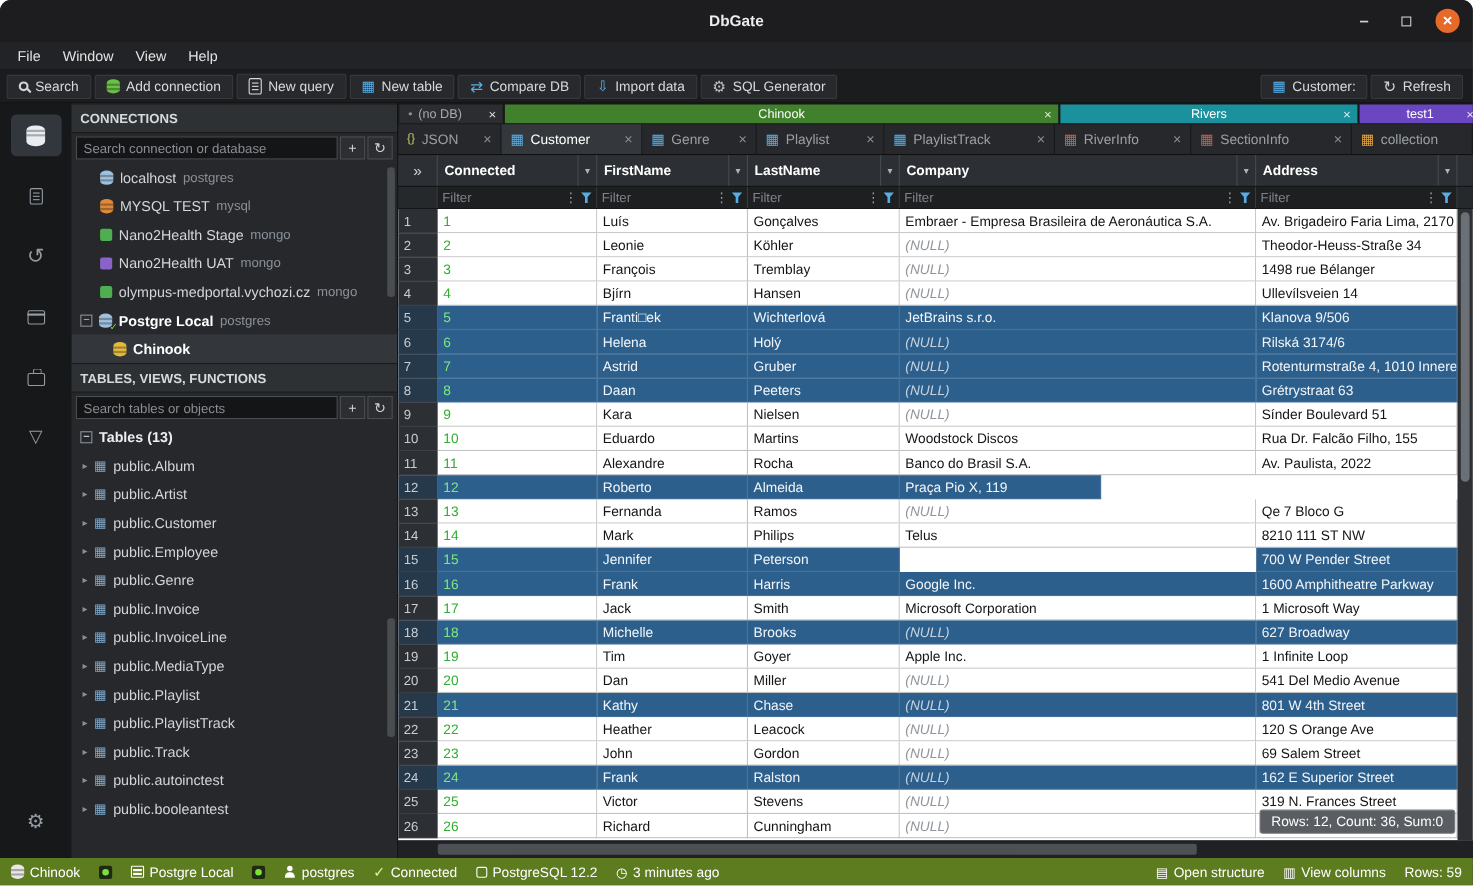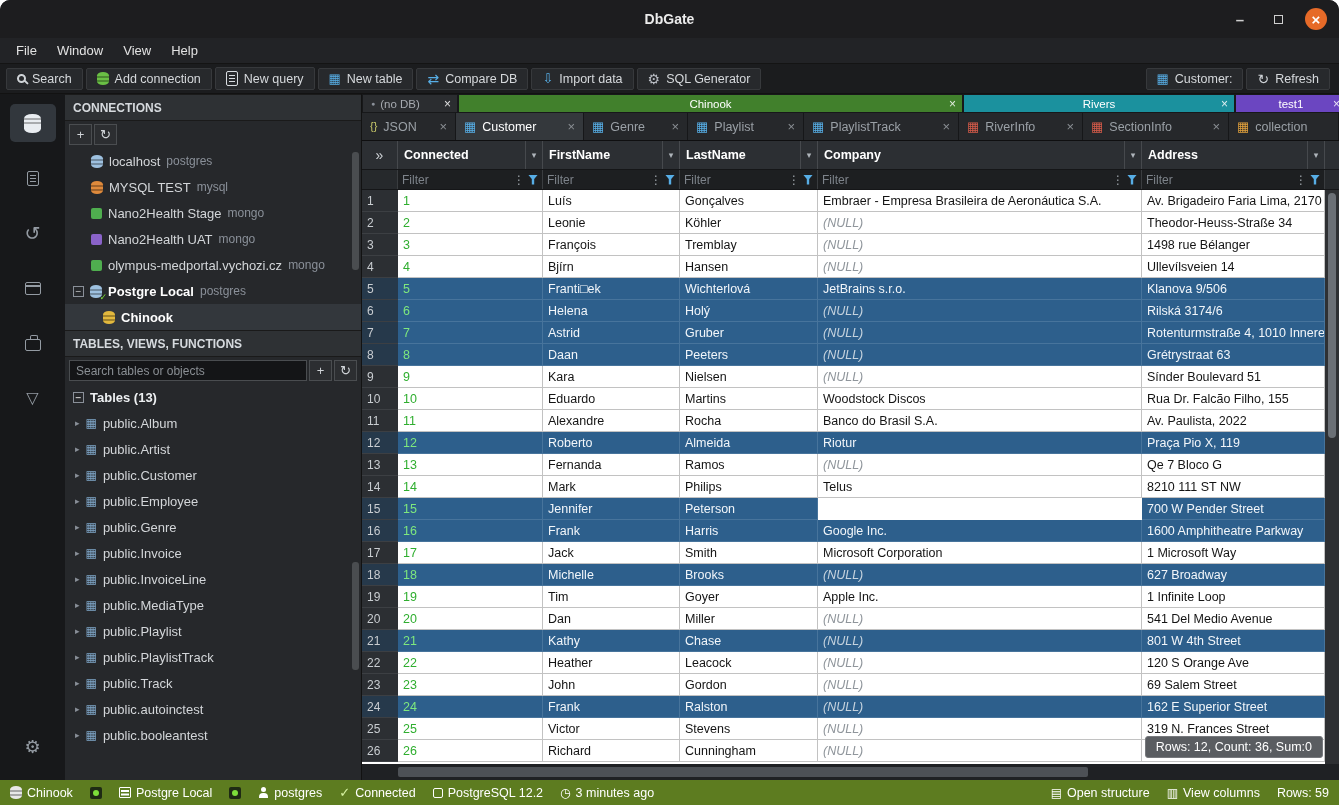--- a/index.html
+++ b/index.html
@@ -242,20 +242,21 @@
           <span class="g" style="font-size: 16px;">▽</span>
         </div>
         <div class="act-item act-bottom">
           <span class="g" style="font-size: 18px;">⚙</span>
         </div>
       </div>
 
     <div class="sidepanel">
       <div class="panel-header">CONNECTIONS</div>
       <div class="search-row">
+        <input class="search-input" placeholder="Search connection or database" style="">
         <span class="sq-btn">+</span>
         <span class="sq-btn">↻</span>
       </div>
       <div class="lists" id="connList">
           <div class="conn-item">
             <span class="slot"></span>
             <span class="ico-db" style="--c: #9ec1e0;"></span>
             <span class="cname">localhost</span>
             <span class="engine">postgres</span>
           </div>
@@ -581,21 +582,20 @@
               <div class="gc" style="width: 137px;">Alexandre</div>
               <div class="gc" style="width: 138px;">Rocha</div>
               <div class="gc" style="width: 324px;">Banco do Brasil S.A.</div>
               <div class="gc" style="width: 183px;">Av. Paulista, 2022</div>
             </div>
             <div class="grow sel">
               <div class="grn">12</div>
               <div class="gc num" style="width: 145px;">12</div>
               <div class="gc" style="width: 137px;">Roberto</div>
               <div class="gc" style="width: 138px;">Almeida</div>
-              <div class="gc" style="width: 324px;">Riotur</div>
               <div class="gc" style="width: 183px;">Praça Pio X, 119</div>
             </div>
             <div class="grow">
               <div class="grn">13</div>
               <div class="gc num" style="width: 145px;">13</div>
               <div class="gc" style="width: 137px;">Fernanda</div>
               <div class="gc" style="width: 138px;">Ramos</div>
               <div class="gc null" style="width: 324px;">(NULL)</div>
               <div class="gc" style="width: 183px;">Qe 7 Bloco G</div>
             </div>

